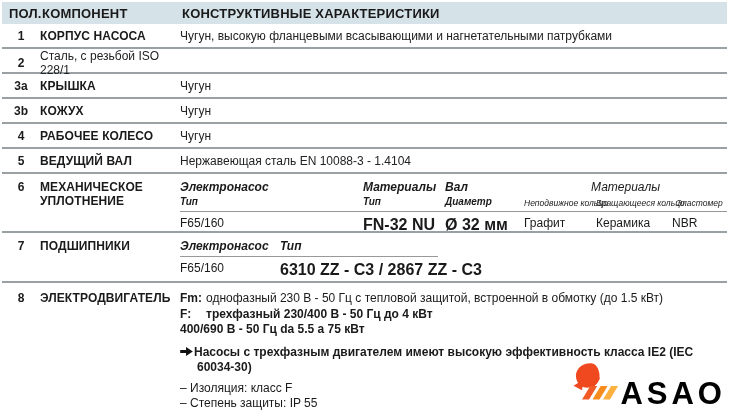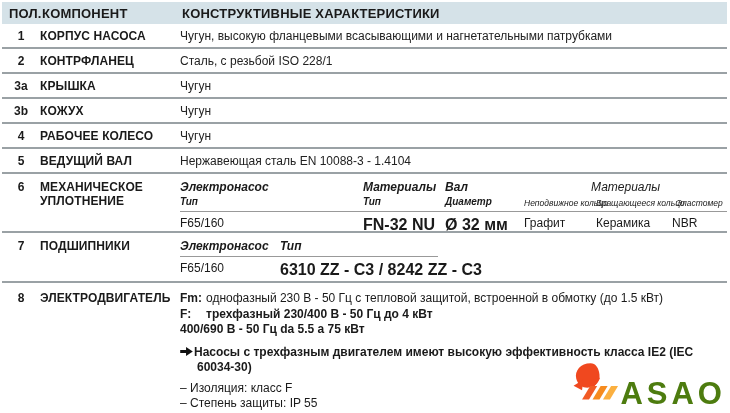--- a/index.html
+++ b/index.html
@@ -70,42 +70,41 @@
   .logo{
     position:absolute;
     right:4px;bottom:5px;
     display:flex;align-items:flex-end;
   }
   .logo-text{
     font-weight:bold;
     font-size:31px;
     line-height:28px;
     letter-spacing:4px;
-    color:#4d7c0f;
+    color:#000000;
   }
 </style>
 </head>
 <body>
 
 <div class="page">
 
   <div class="thead">
     <div class="c-pos">ПОЛ.</div>
     <div>КОМПОНЕНТ</div>
     <div>КОНСТРУКТИВНЫЕ ХАРАКТЕРИСТИКИ</div>
   </div>
 
   <div class="row simple">
     <div class="num">1</div>
     <div class="comp">КОРПУС НАСОСА</div>
     <div class="val">Чугун, высокую фланцевыми всасывающими и нагнетательными патрубками</div>
   </div>
   <div class="row simple">
     <div class="num">2</div>
-    <div class="comp">КОНТРФЛАНЕЦ</div>
     <div class="val">Сталь, с резьбой ISO 228/1</div>
   </div>
   <div class="row simple">
     <div class="num">3a</div>
     <div class="comp">КРЫШКА</div>
     <div class="val">Чугун</div>
   </div>
   <div class="row simple">
     <div class="num">3b</div>
     <div class="comp">КОЖУХ</div>
@@ -147,21 +146,21 @@
   </div>
 
   <div class="row r7">
     <div class="num">7</div>
     <div class="comp">ПОДШИПНИКИ</div>
     <div class="beargrid">
       <div class="gi">Электронасос</div>
       <div class="gi">Тип</div>
       <div class="bearline"></div>
       <div class="sv">F65/160</div>
-      <div class="sv b">6310 ZZ - C3 / 8242 ZZ - C3</div>
+      <div class="sv b">6310 ZZ - C3 / 2867 ZZ - C3</div>
     </div>
   </div>
 
   <div class="row r8">
     <div class="num">8</div>
     <div class="comp">ЭЛЕКТРОДВИГАТЕЛЬ</div>
     <div class="motor">
       <div>
         <span class="mlabel">Fm:</span><span>однофазный 230 В - 50 Гц с тепловой защитой, встроенной в обмотку (до 1.5 кВт)</span>
       </div>

